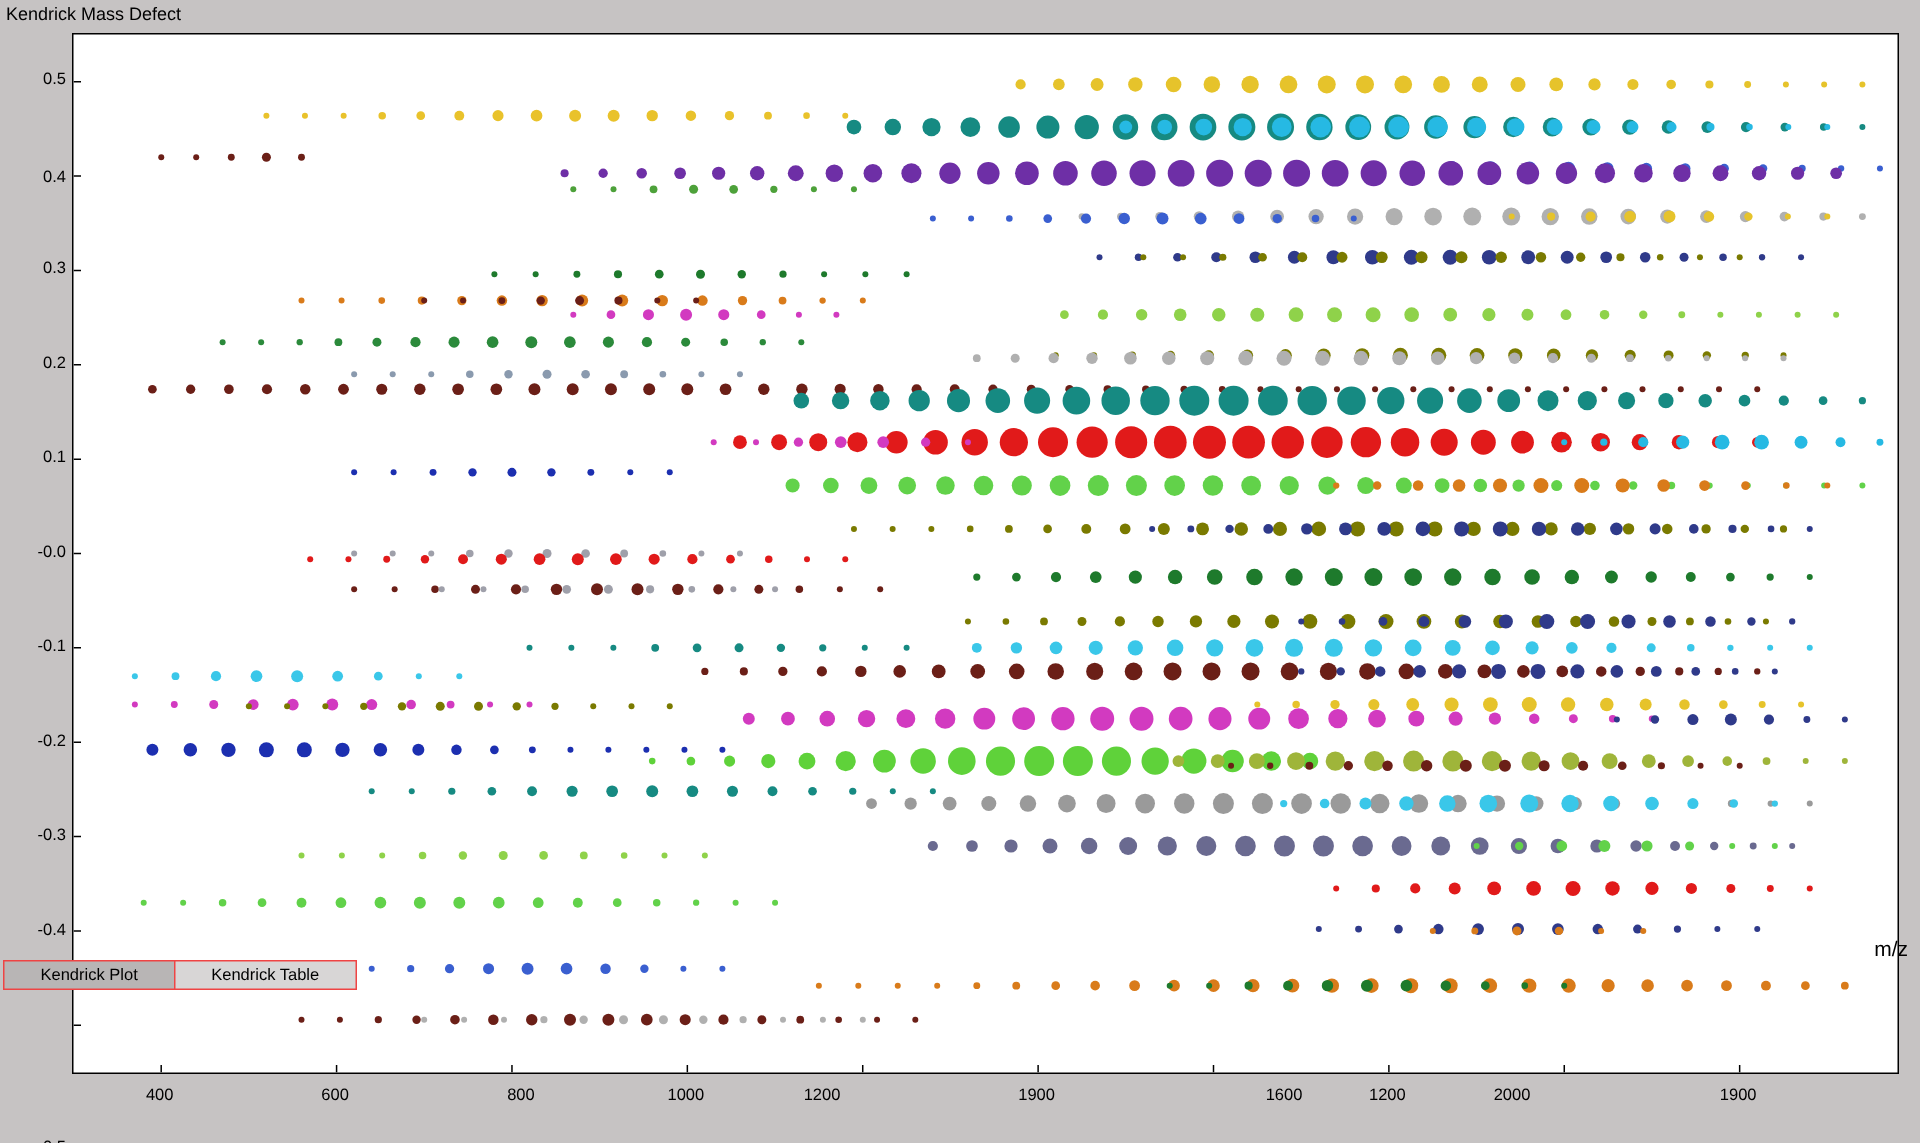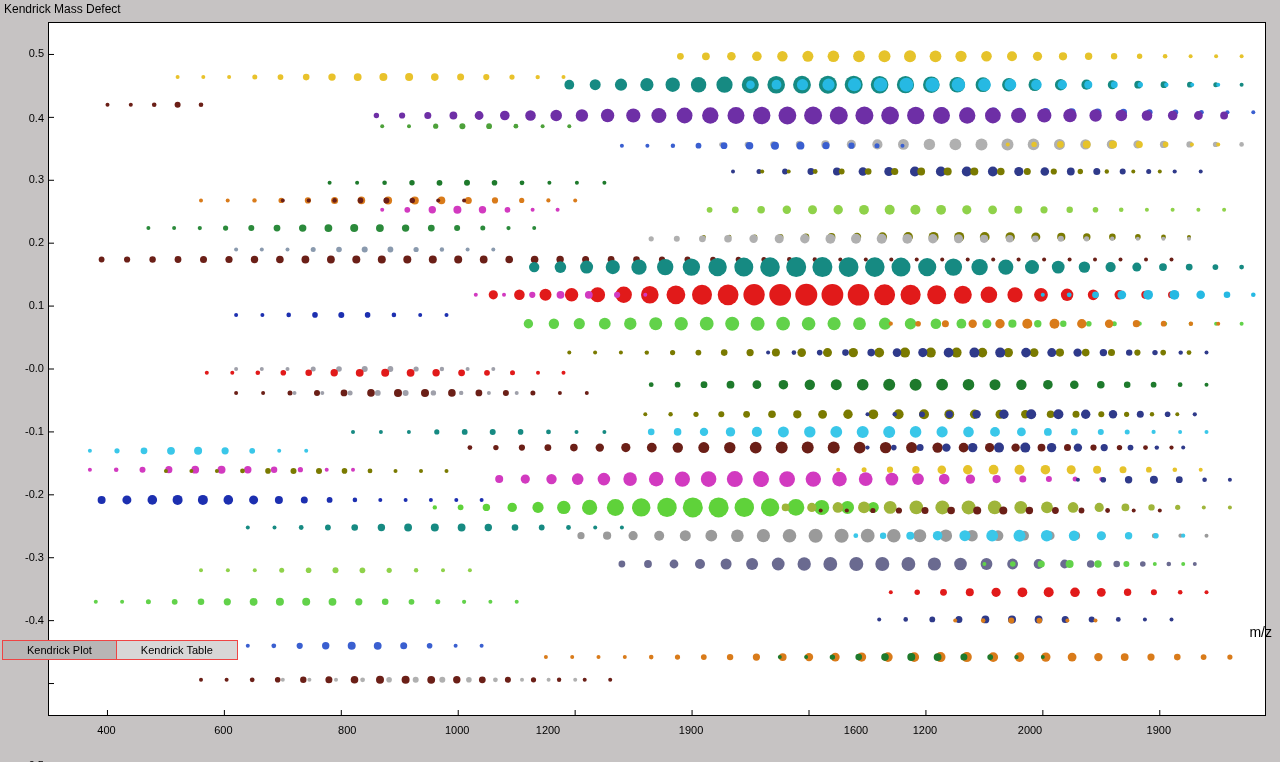--- a/index.html
+++ b/index.html
@@ -1179,21 +1179,21 @@
     </div>
   <div id="xticks">
       <div class="xtick" style="left: 106.462px;">400</div>
       <div class="xtick" style="left: 223.385px;">600</div>
       <div class="xtick" style="left: 340.308px; padding-left: 14px;">800</div>
       <div class="xtick" style="left: 457.231px;">1000</div>
       <div class="xtick" style="left: 548px;">1200</div>
       <div class="xtick" style="left: 691.077px;">1900</div>
       <div class="xtick" style="left: 808px; margin-left: 48px;">1600</div>
       <div class="xtick" style="left: 924.923px;">1200</div>
-      <div class="xtick" style="left: 1030px;">2000</div>
+      <div class="xtick" style="left: 1008px;">2000</div>
       <div class="xtick" style="left: 1158.77px;">1900</div>
     </div>
 
   <div class="tabs">
     <div class="tab active">Kendrick Plot</div>
     <div class="tab">Kendrick Table</div>
   </div>
 </div>
 
 </body></html>

